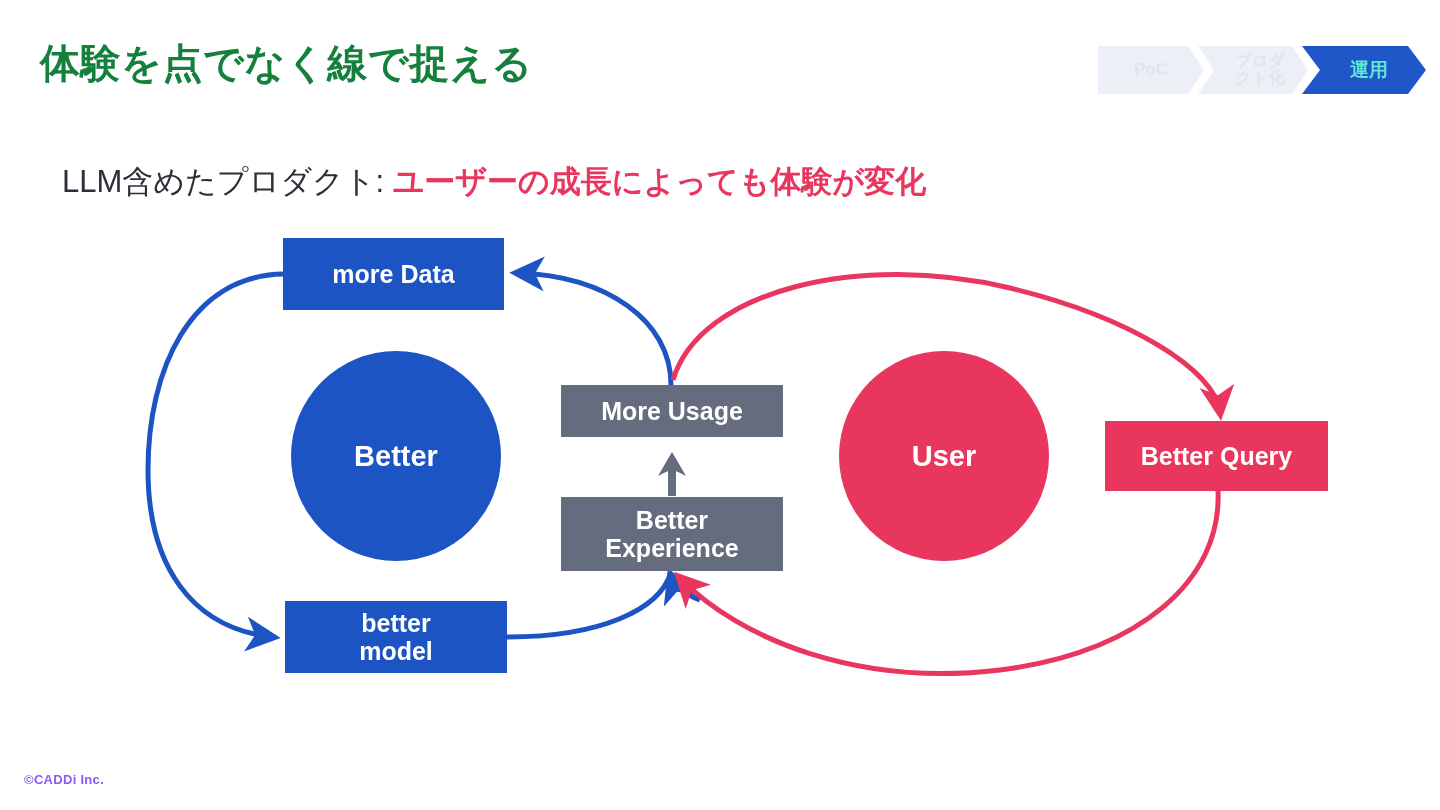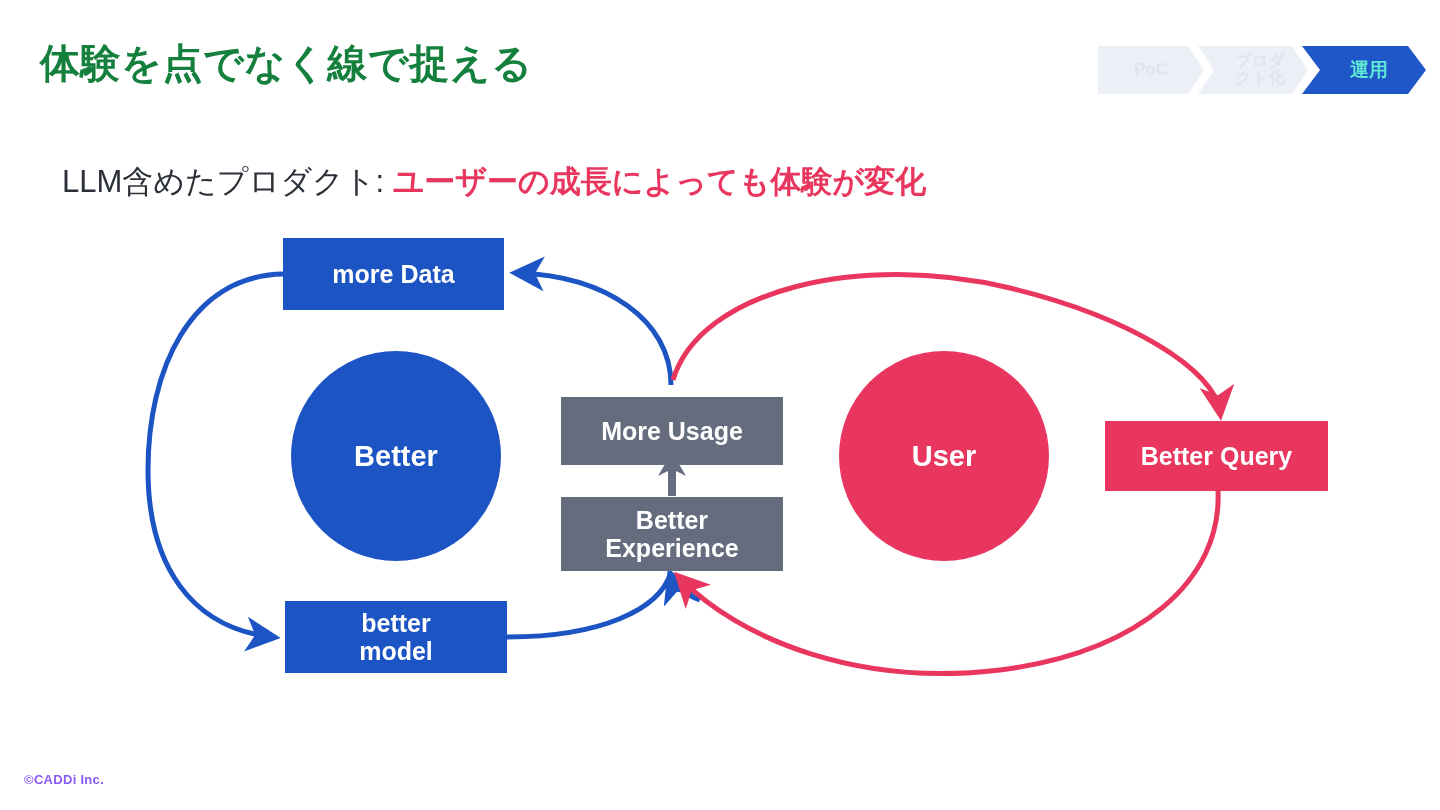--- a/index.html
+++ b/index.html
@@ -115,22 +115,22 @@
   }
   #node-better-model {
     left: 285px; top: 421px; width: 222px; height: 72px;
     background: #1c54c4; font-size: 25px; white-space: pre-line;
   }
   #node-product {
     left: 291px; top: 171px; width: 210px; height: 210px;
     background: #1c54c4; border-radius: 50%; font-size: 29px;
   }
   #node-more-usage {
-    left: 561px; top: 205px; width: 222px; height: 68px;
-    background: #646c7e; font-size: 25px; margin-top: 12px;
+    left: 561px; top: 205px; width: 222px; height: 52px;
+    background: #646c7e; font-size: 25px;
   }
   #node-better-experience {
     left: 561px; top: 317px; width: 222px; height: 74px;
     background: #646c7e; font-size: 25px; white-space: pre-line;
   }
   #node-user {
     left: 839px; top: 171px; width: 210px; height: 210px;
     background: #e8365e; border-radius: 50%; font-size: 29px;
   }
   #node-better-query {

